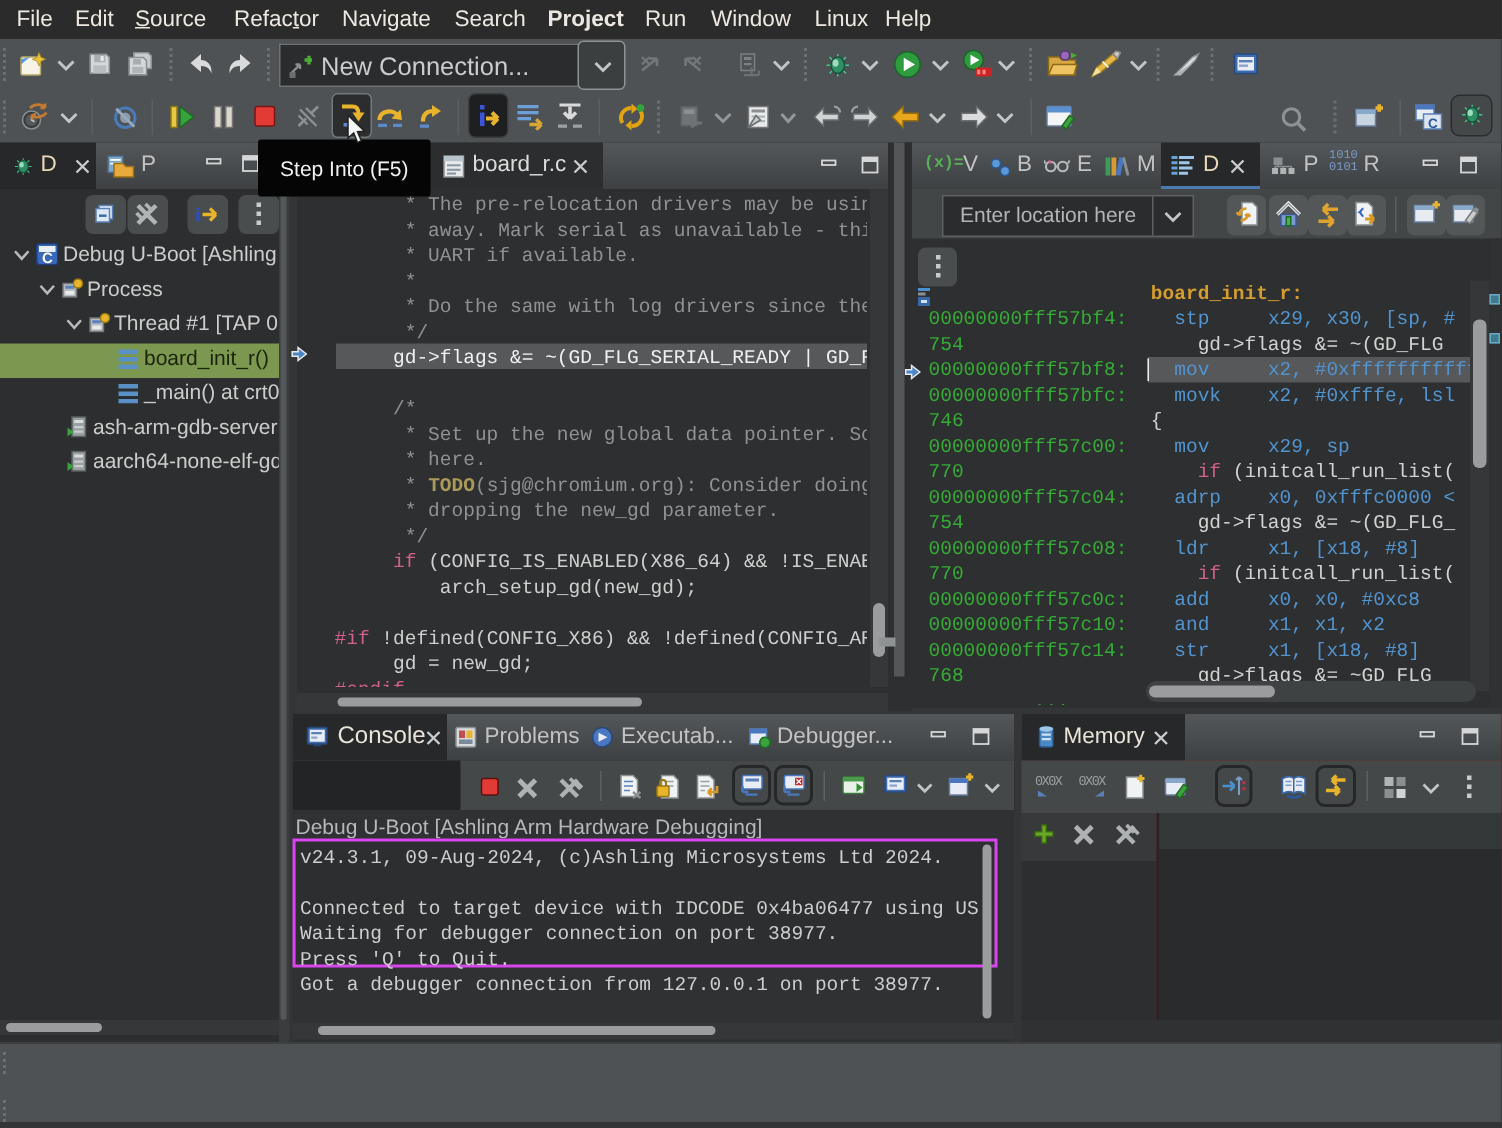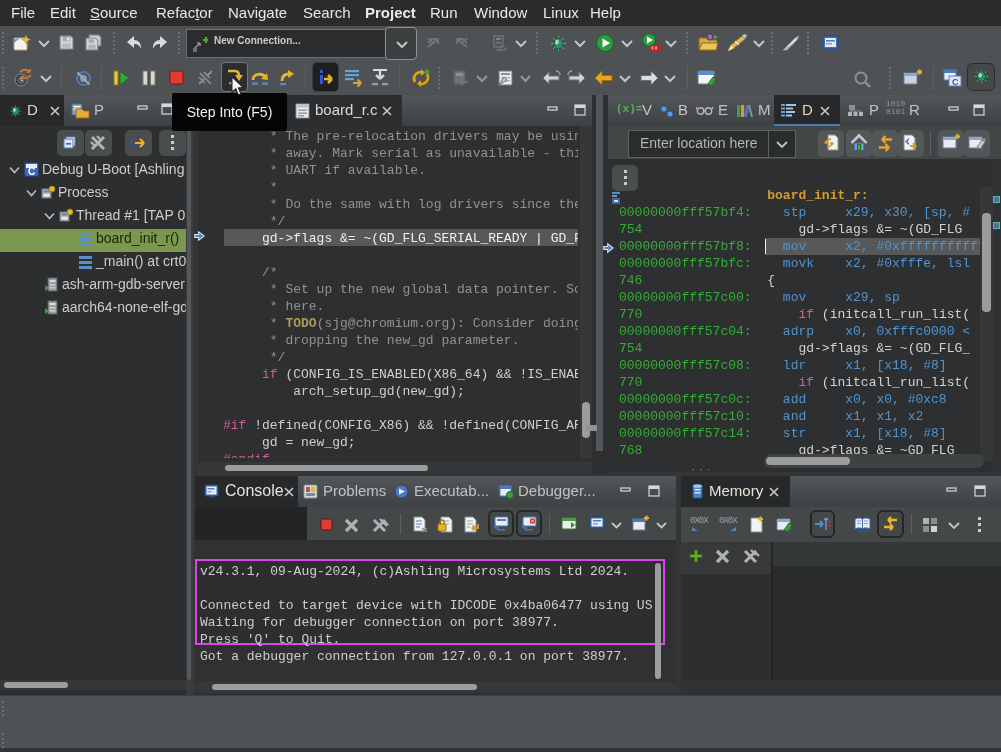--- a/index.html
+++ b/index.html
@@ -75,21 +75,21 @@
   <svg class="abs" style="left:150px; top:7px;" width="20" height="20" viewBox="0 0 20 20">
       <path d="M10 3 L17 9 L10 15 V11 C6 11 4 13 3 16 C2.5 10 6 7 10 7 Z" fill="#d8dadb"></path>
     </svg>
   <div class="abs handle" style="left:178px; top:6px; height:22px;"></div>
   <div class="abs" style="left:186px; top:3px; width:229px; height:29px; background:#2a2c2d; border:1px solid #6e7274; border-right:none;">
     <svg class="abs" style="left:5px; top:7px;" width="16" height="16" viewBox="0 0 16 16">
         <path d="M2 12 L8 6 M8 6 h-3 M8 6 v3" stroke="#8a8f91" stroke-width="1.6" fill="none"></path>
         <rect x="1" y="11" width="4" height="4" fill="#6a6f71"></rect>
         <path d="M11 3 h6 M14 0 v6" stroke="#4bae32" stroke-width="2.2"></path>
       </svg>
-    <span class="abs" style="left:27px; top:5px; font-size:10px; color:#cbcbcb; white-space:nowrap;font-weight:bold;">New Connection...</span>
+    <span class="abs" style="left:27px; top:5px; font-size:17px; color:#cbcbcb; white-space:nowrap;">New Connection...</span>
   </div>
   <div class="abs" style="left:385px; top:1px; width:32px; height:33px; background:#3c3f40; border:1px solid #8f9293; border-radius:4px;">
     <svg class="abs" style="left:9px; top:13px;" width="14" height="8">
         <path d="M2 1 L7 6 L12 1" stroke="#c2c5c6" stroke-width="2" fill="none"></path>
       </svg>
   </div>
   <svg class="abs" style="left:425px; top:8px;" width="18" height="18" viewBox="0 0 18 18">
       <path d="M3 13 L13 5 M13 5 h-5 M13 5 v5" stroke="#72777a" stroke-width="1.8" fill="none"></path>
       <path d="M3 4 l5 5 M8 4 l-5 5" stroke="#72777a" stroke-width="1.6"></path>
     </svg>
@@ -735,20 +735,21 @@
     </svg>
   <svg class="abs" style="left:437px; top:39px;" width="17" height="17" viewBox="0 0 17 17">
       <rect x="1" y="4" width="12" height="11" fill="#e8ecf5" stroke="#6a7fa0"></rect>
       <rect x="1" y="4" width="12" height="3" fill="#4a78c0"></rect>
       <path d="M12 3 h5 M14.5 0.5 v5" stroke="#e8b42c" stroke-width="2"></path>
     </svg>
   <svg class="abs" style="left:460px; top:46px;" width="13" height="8">
       <path d="M2 1 L6.5 5.5 L11 1" stroke="#c2c5c6" stroke-width="1.8" fill="none"></path>
     </svg>
 
+  <span class="abs" style="left:2px; top:67px; font-size:14px; color:#b4b8ba; white-space:nowrap;">Debug U-Boot [Ashling Arm Hardware Debugging]</span>
 
   <div class="abs" style="left:0px; top:83px; width:470px; height:86px; background:#2c2e2f; border:2px solid #d946ef;">
     <pre class="mono" style="position:absolute; left:3px; top:2px; width:458px; height:115px; overflow:hidden; font-size:13px; line-height:17px; color:#cdcdcd;">v24.3.1, 09-Aug-2024, (c)Ashling Microsystems Ltd 2024.
 
 Connected to target device with IDCODE 0x4ba06477 using US
 Waiting for debugger connection on port 38977.
 Press 'Q' to Quit.
 Got a debugger connection from 127.0.0.1 on port 38977.</pre>
     <div class="abs sbthumb" style="left:458px; top:2px; width:6px; height:116px;"></div>
   </div>

